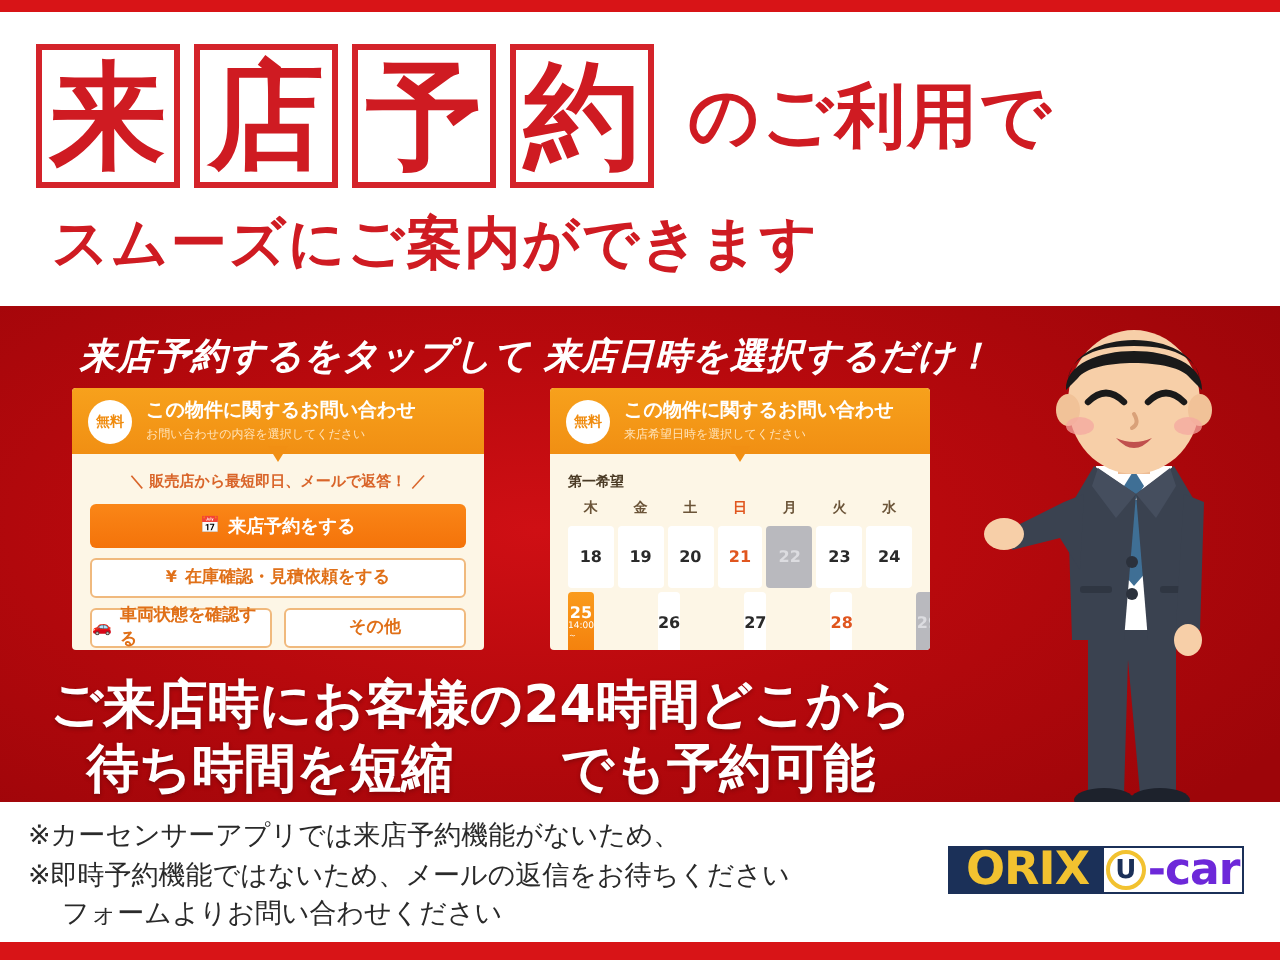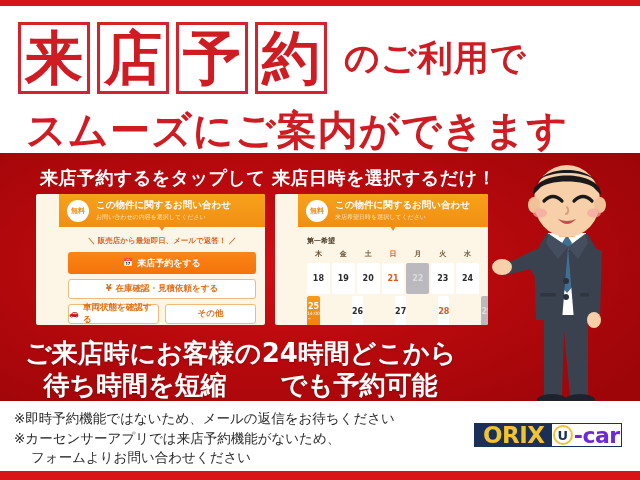--- a/index.html
+++ b/index.html
@@ -71,21 +71,21 @@
     color: #cf1b22;
     margin-left: 10px;
     white-space: nowrap;
     letter-spacing: 1px;
   }
   .headline-row2 {
     position: absolute;
     top: 95px;
     left: 26px;
     font-family: "DejaVu Sans", "Liberation Sans", sans-serif;
-    font-size: 40px;
+    font-size: 28px;
     font-weight: 700;
     color: #cf1b22;
     white-space: nowrap;
     letter-spacing: 1px;
   }
 
   
   .red-panel {
     position: absolute;
     top: 153px;
@@ -97,31 +97,31 @@
   }
 
   .panel-title {
     position: absolute;
     color: #ffffff;
     font-family: "DejaVu Sans", "Liberation Sans", sans-serif;
     font-size: 18px;
     font-weight: 700;
     white-space: nowrap;
     letter-spacing: 0.5px;
+    font-style: italic;
   }
   .panel-title.left  { top: 13px; left: 40px; }
   .panel-title.right { top: 13px; left: 272px; }
 
   
   .mock {
     position: absolute;
     background: #fdf6e6;
     border-radius: 2px;
     overflow: hidden;
-    padding-left: 23px;
   }
   .mock.left  { top: 41px; left: 36px;  width: 206px; height: 131px; }
   .mock.right { top: 41px; left: 275px; width: 190px; height: 131px; }
 
   .mock-header {
     position: relative;
     height: 33px;
     background: linear-gradient(180deg, #f7a11c 0%, #f18f13 100%);
     display: flex;
     align-items: center;
@@ -561,22 +561,22 @@
     <ellipse cx="48" cy="58" rx="7" ry="4.5" fill="#f4a8a0" opacity="0.75"></ellipse>
     <ellipse cx="102" cy="58" rx="7" ry="4.5" fill="#f4a8a0" opacity="0.75"></ellipse>
 
     <path d="M75 52 q3 5 -1 7" stroke="#d9a179" stroke-width="2" fill="none" stroke-linecap="round"></path>
 
     <path d="M66 64 q9 10 18 0 q-9 4 -18 0 Z" fill="#c0504d"></path>
   </svg>
 
   <div class="footer">
     <div class="footer-notes">
+      <div>※カーセンサーアプリでは来店予約機能がないため、</div>
       <div>※即時予約機能ではないため、メールの返信をお待ちください</div>
-      <div>※カーセンサーアプリでは来店予約機能がないため、</div>
       <div class="indent">フォームよりお問い合わせください</div>
     </div>
   </div>
 
   <div class="logo">
     <div class="logo-orix">ORIX</div>
     <div class="logo-ucar">
       <div class="logo-u">U</div>
       <div class="logo-car">-car</div>
     </div>

